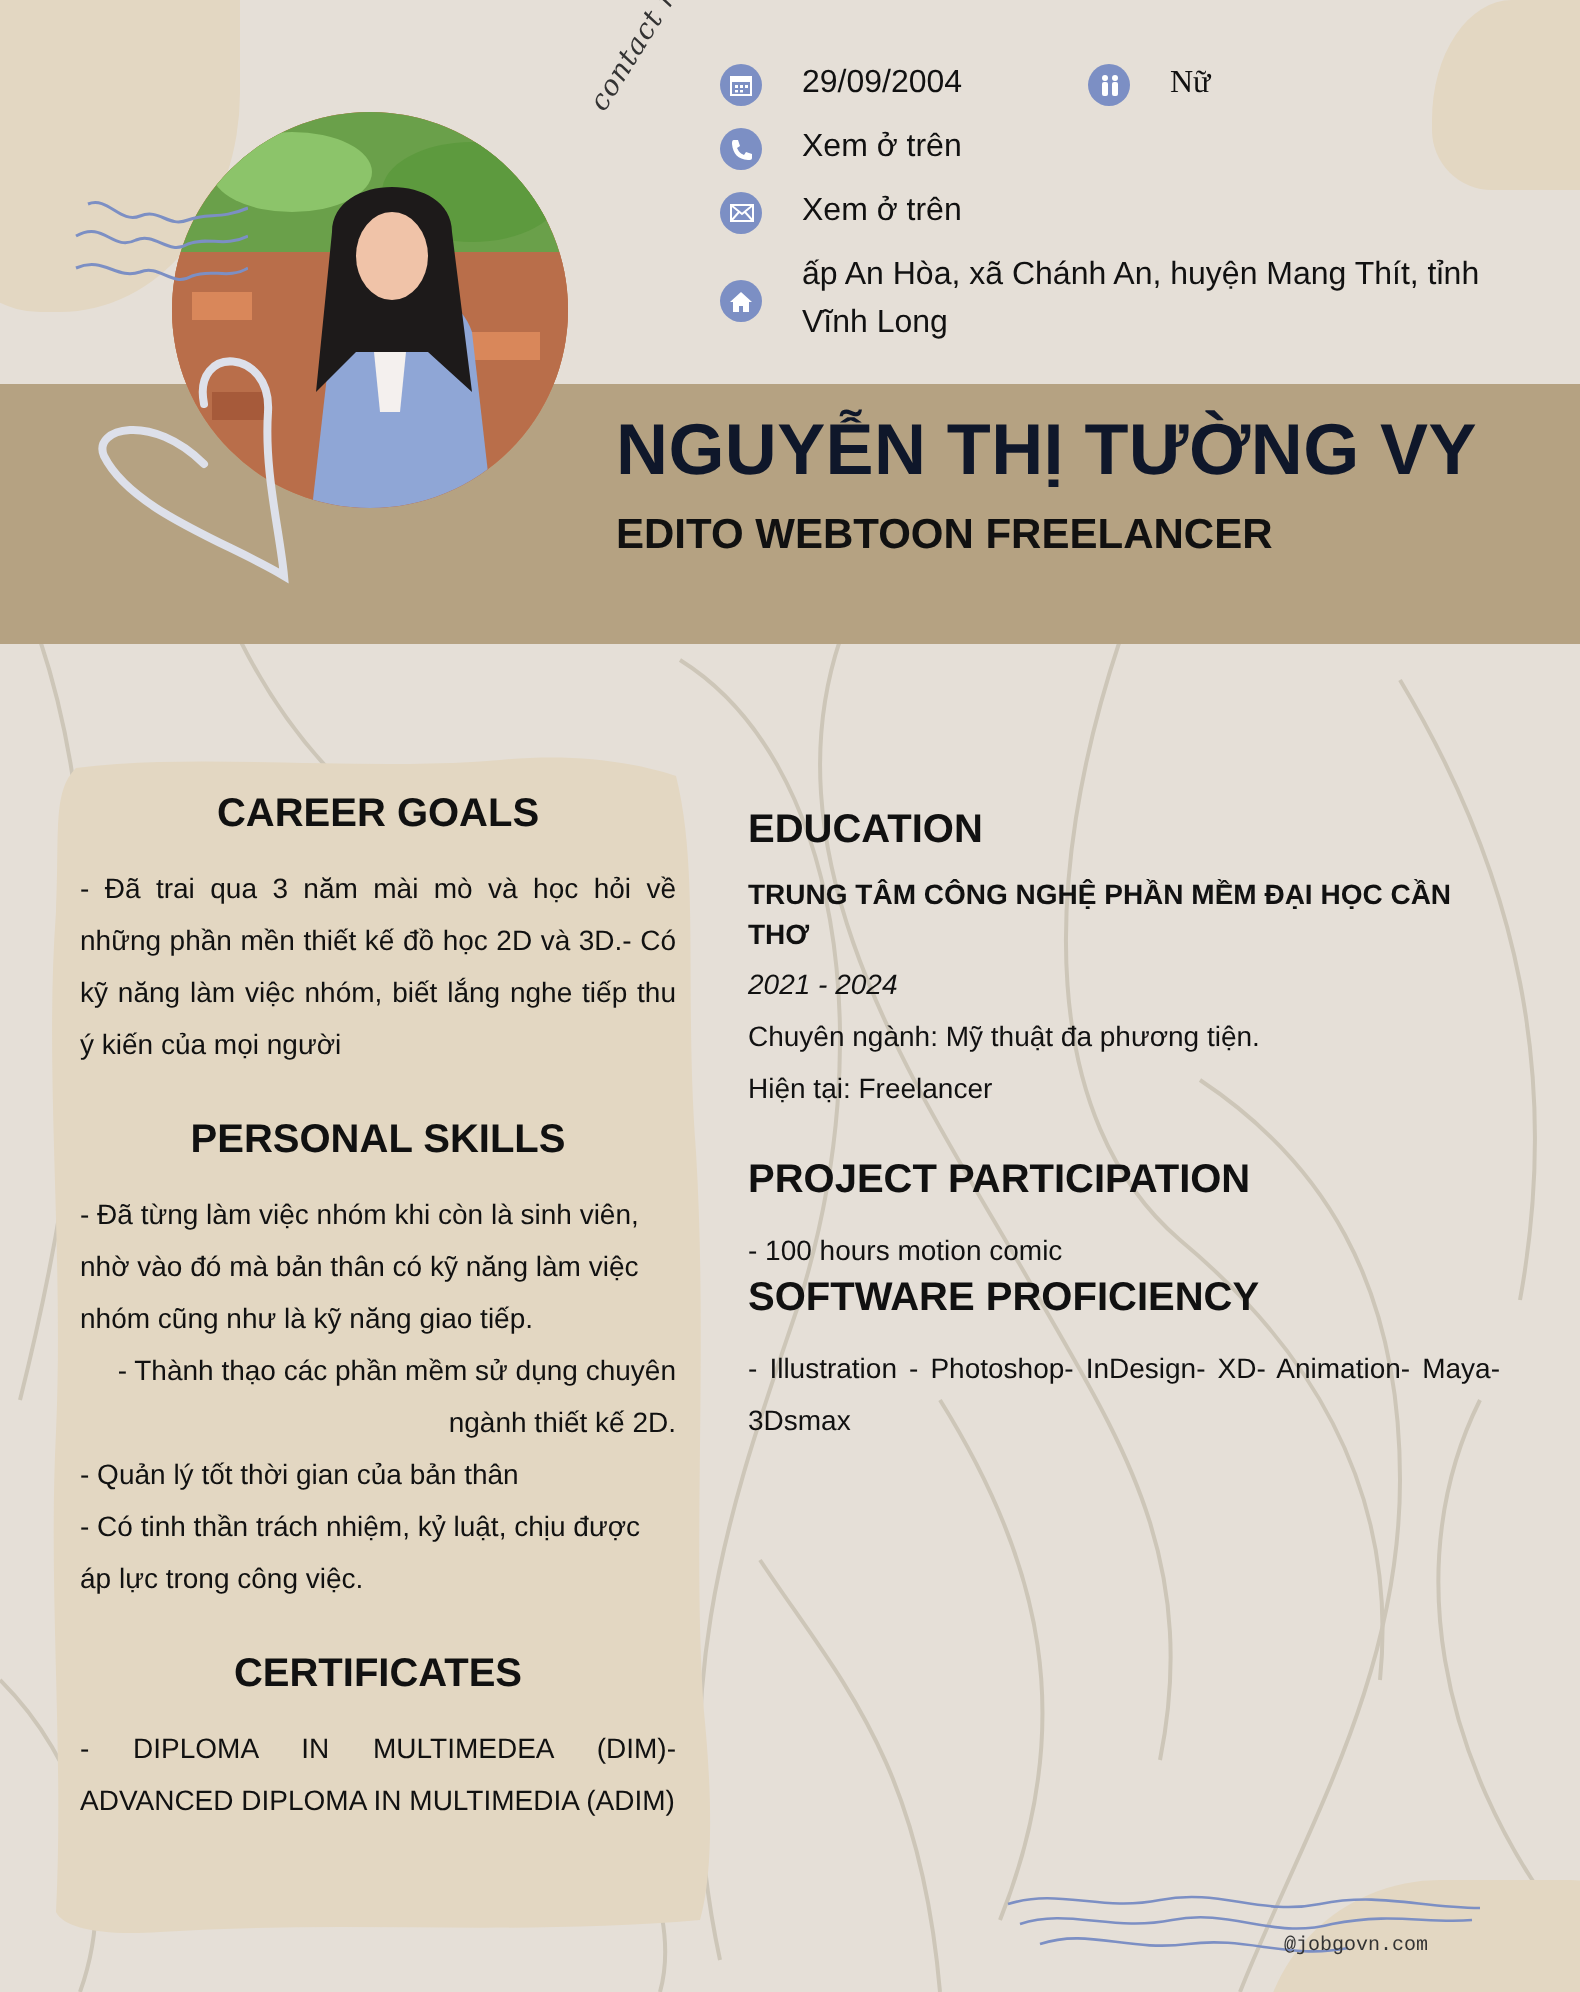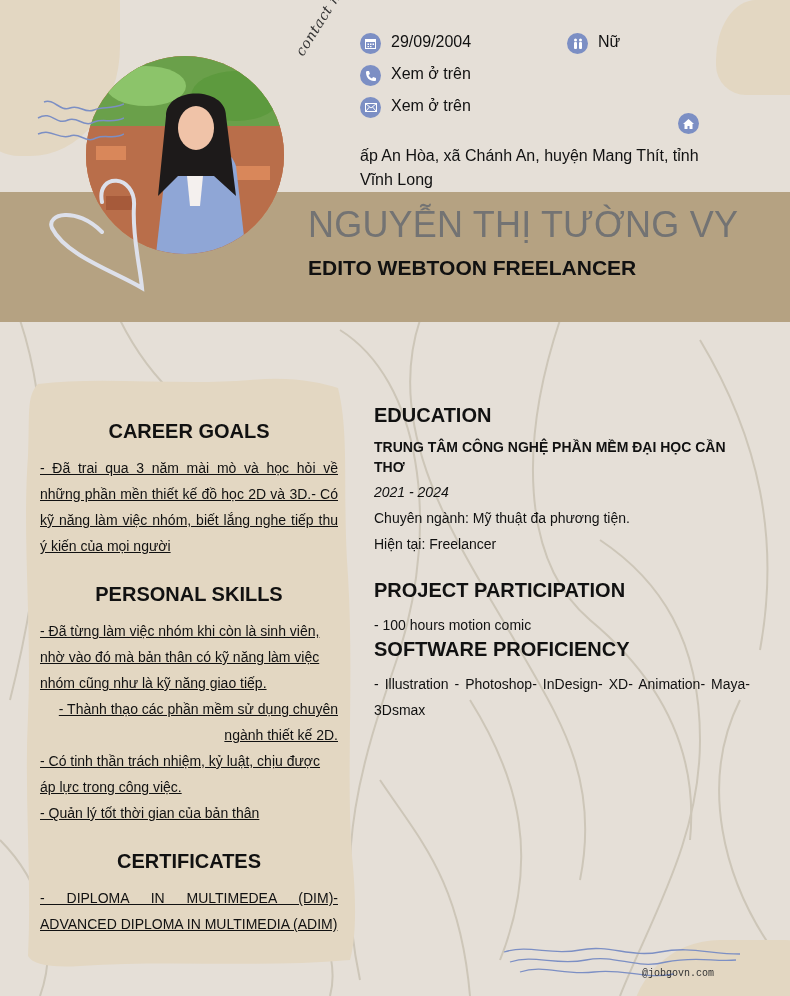--- a/index.html
+++ b/index.html
@@ -36,42 +36,42 @@
   .squiggle-l { position: absolute; left: 34px; top: 98px; width: 90px; height: 50px; }
   .heart { position: absolute; left: 46px; top: 176px; width: 100px; height: 118px; }
   .contact-script {
     position: absolute; left: 292px; top: 50px;
     font-family: "DejaVu Serif", serif; font-style: italic;
     font-size: 14px; color: #333; transform: rotate(-58deg);
     transform-origin: left top; white-space: nowrap;
     letter-spacing: 0.5px;
   }
   .contact-row {
-    position: absolute; display: flex; align-items: flex-end; gap: 10px;
+    position: absolute; display: flex; align-items: center; gap: 20px;
     font-size: 16px; line-height: 24px; color: #111;
   }
   .cicon {
     width: 21px; height: 21px; border-radius: 50%; background: #7c8fc4;
     display: flex; align-items: center; justify-content: center; flex-shrink: 0;
     margin-top: 1px;
   }
   .name {
     position: absolute; left: 308px; top: 204px;
-    font-size: 36px; font-weight: 400; color: #737373; letter-spacing: 0.2px;
+    font-size: 36px; font-weight: 700; color: #0f172a; letter-spacing: 0.2px;
   }
   .role {
     position: absolute; left: 308px; top: 256px;
     font-size: 21px; font-weight: 700; color: #111;
   }
   .left-card { position: absolute; left: 20px; top: 376px; width: 342px; height: 592px; }
-  .left-content { position: absolute; left: 40px; top: 420px; width: 298px; }
+  .left-content { position: absolute; left: 40px; top: 396px; width: 298px; }
   .sec-title-c {
     text-align: center; font-size: 20px; font-weight: 700; margin-bottom: 12px;
   }
-  .body-text { font-size: 14px; line-height: 26px; text-align: justify; text-decoration: underline; }
+  .body-text { font-size: 14px; line-height: 26px; text-align: justify; }
   .right-content { position: absolute; left: 374px; top: 404px; width: 376px; }
   .sec-title { font-size: 20px; font-weight: 700; margin-bottom: 10px; }
   .edu-school { font-size: 14px; font-weight: 700; line-height: 20px; }
   .edu-years { font-size: 14px; font-style: italic; line-height: 26px; margin-top: 2px;}
   .right-text { font-size: 14px; line-height: 26px; text-align: justify; }
   .squiggle-r { position: absolute; left: 500px; top: 944px; width: 240px; height: 40px; }
   .watermark {
     position: absolute; left: 642px; top: 968px;
     font-family: "Liberation Mono", "DejaVu Sans Mono", monospace;
     font-size: 10px; color: #333;
@@ -137,21 +137,21 @@
         <rect x="2.5" y="5.5" width="1.5" height="1.5" fill="#fff"></rect>
         <rect x="5" y="5.5" width="1.5" height="1.5" fill="#fff"></rect>
         <rect x="7.5" y="5.5" width="1.5" height="1.5" fill="#fff"></rect>
         <rect x="2.5" y="8" width="1.5" height="1.2" fill="#fff"></rect>
         <rect x="5" y="8" width="1.5" height="1.2" fill="#fff"></rect>
       </svg>
   </span>
   <span>29/09/2004</span>
 </div>
 
-<div class="contact-row" style="left:567px; top:30px;">
+<div class="contact-row" style="left:544px; top:30px;font-family:Liberation Serif, serif;">
   <span class="cicon">
     <svg width="12" height="12" viewBox="0 0 12 12" fill="#fff">
         <circle cx="3.5" cy="2" r="1.5"></circle>
         <circle cx="8.5" cy="2" r="1.5"></circle>
         <rect x="2" y="4" width="3" height="7" rx="1"></rect>
         <rect x="7" y="4" width="3" height="7" rx="1"></rect>
       </svg>
   </span>
   <span>Nữ</span>
 </div>
@@ -168,21 +168,21 @@
 <div class="contact-row" style="left:360px; top:94px;">
   <span class="cicon">
     <svg width="12" height="9" viewBox="0 0 12 9">
         <rect x="0.5" y="0.5" width="11" height="8" fill="none" stroke="#fff"></rect>
         <path d="M0.5 0.5 L6 5 L11.5 0.5 M0.5 8.5 L4.5 4 M11.5 8.5 L7.5 4" fill="none" stroke="#fff"></path>
       </svg>
   </span>
   <span>Xem ở trên</span>
 </div>
 
-<div class="contact-row" style="left:360px; top:112px;flex-direction:column;">
+<div class="contact-row" style="left:360px; top:126px;">
   <span class="cicon">
     <svg width="11" height="10" viewBox="0 0 11 10" fill="#fff">
         <path d="M5.5 0 L11 5 L9.5 5 L9.5 10 L6.5 10 L6.5 7 L4.5 7 L4.5 10 L1.5 10 L1.5 5 L0 5 Z"></path>
       </svg>
   </span>
   <span style="display:flex; flex-direction:column;">
     <span>ấp An Hòa, xã Chánh An, huyện Mang Thít, tỉnh</span>
     <span>Vĩnh Long</span>
   </span>
 </div>
@@ -196,22 +196,22 @@
 
 <div class="left-content">
   <section>
     <h2 class="sec-title-c">CAREER GOALS</h2>
     <p class="body-text">- Đã trai qua 3 năm mài mò và học hỏi về những phần mền thiết kế đồ học 2D và 3D.- Có kỹ năng làm việc nhóm, biết lắng nghe tiếp thu ý kiến của mọi người</p>
   </section>
   <section style="margin-top:24px;">
     <h2 class="sec-title-c">PERSONAL SKILLS</h2>
     <p class="body-text" style="text-align:left;margin-top:12px;">- Đã từng làm việc nhóm khi còn là sinh viên, nhờ vào đó mà bản thân có kỹ năng làm việc nhóm cũng như là kỹ năng giao tiếp.</p>
     <p class="body-text" style="text-align:right;">- Thành thạo các phần mềm sử dụng chuyên ngành thiết kế 2D.</p>
+    <p class="body-text" style="text-align:left;">- Quản lý tốt thời gian của bản thân</p>
     <p class="body-text" style="text-align:left;">- Có tinh thần trách nhiệm, kỷ luật, chịu được áp lực trong công việc.</p>
-    <p class="body-text" style="text-align:left;">- Quản lý tốt thời gian của bản thân</p>
   </section>
   <section style="margin-top:24px;">
     <h2 class="sec-title-c">CERTIFICATES</h2>
     <p class="body-text">- DIPLOMA IN MULTIMEDEA (DIM)- ADVANCED DIPLOMA IN MULTIMEDIA (ADIM)</p>
   </section>
 </div>
 
 <div class="right-content">
   <section>
     <h2 class="sec-title">EDUCATION</h2>

